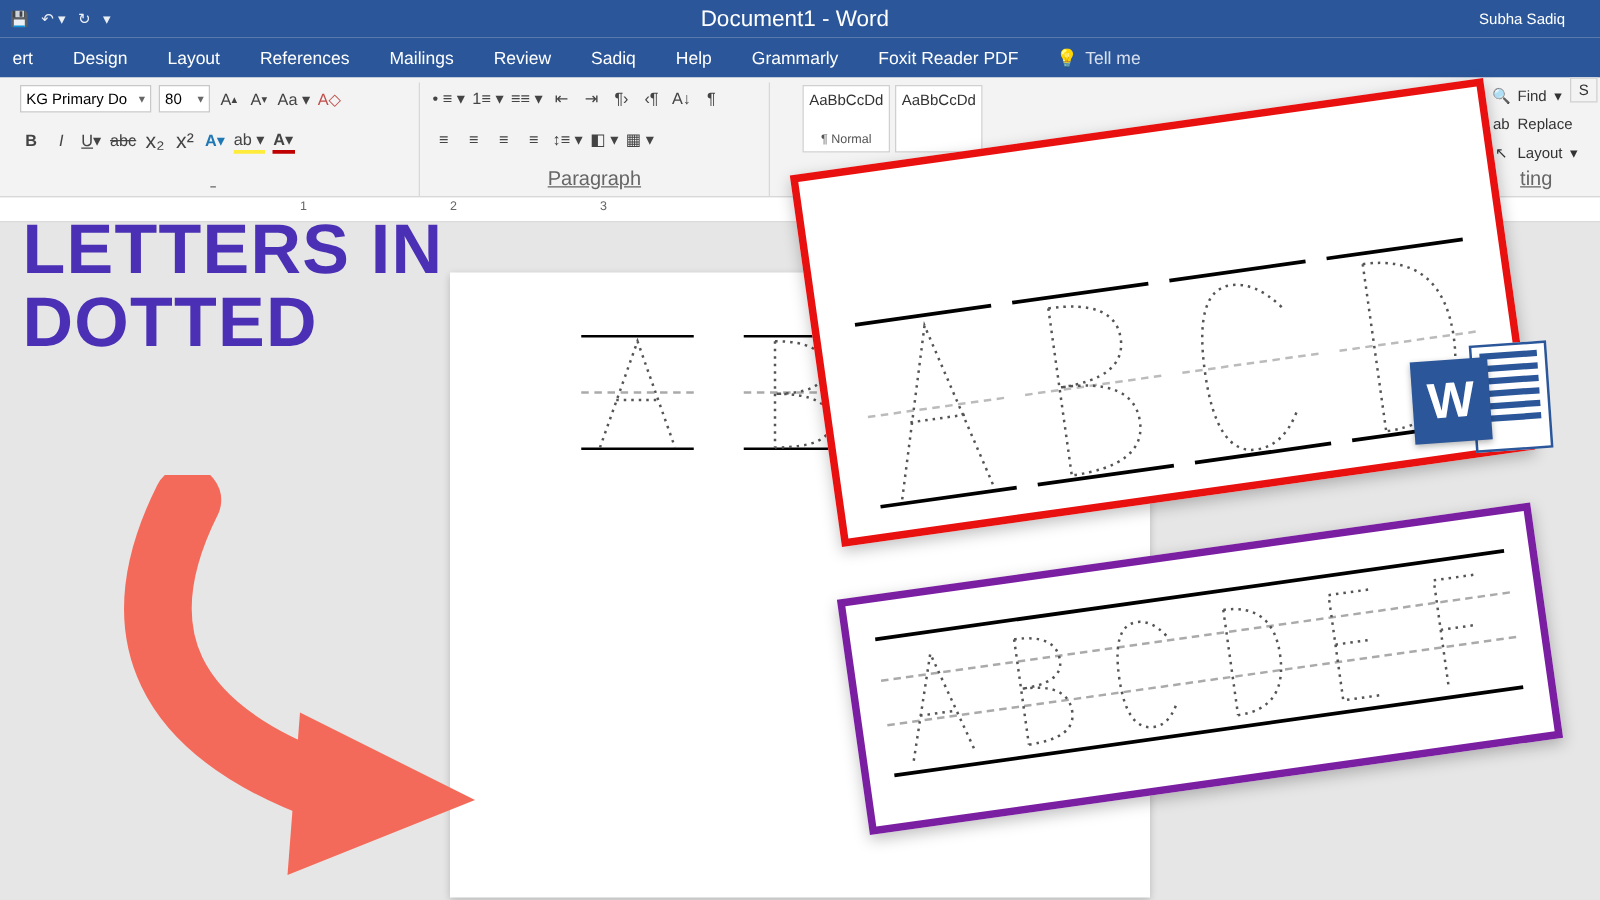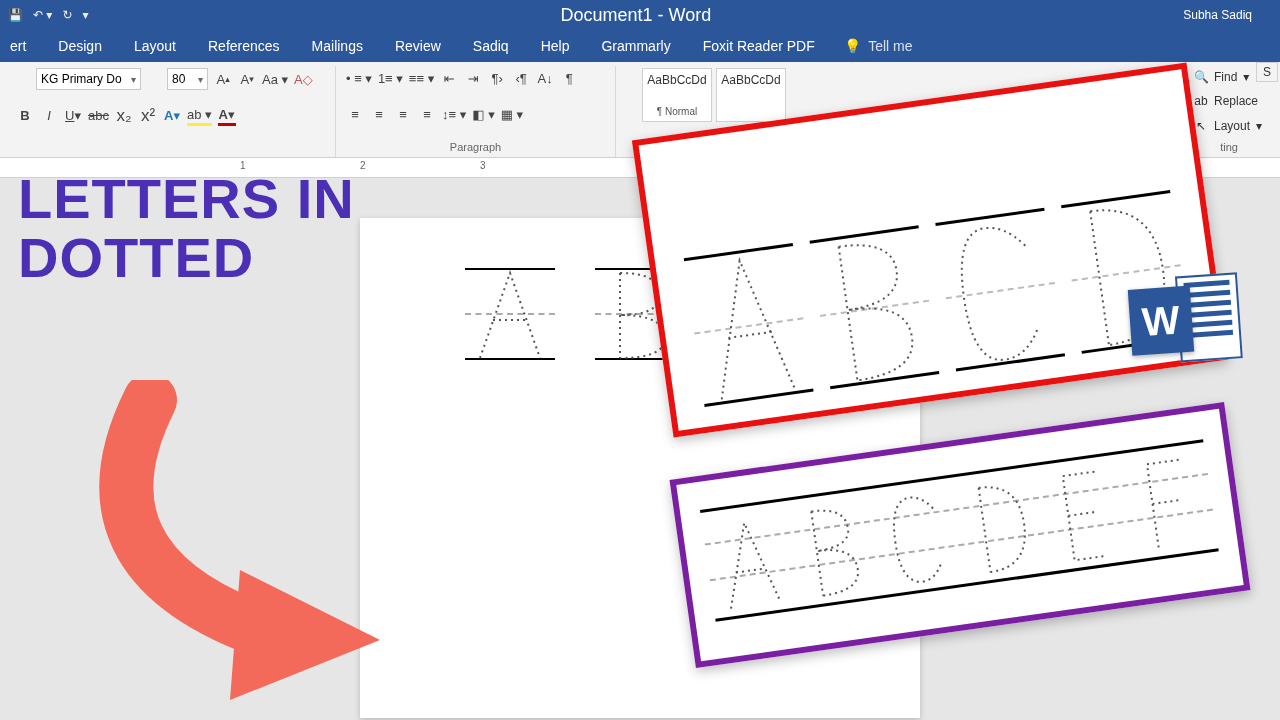--- a/index.html
+++ b/index.html
@@ -13,23 +13,23 @@
   .titlebar .user { padding-right: 20px; }
 
   
   .menubar { background: #2b579a; color: #fff; height: 32px; display: flex; align-items: center; padding: 0 8px; gap: 28px; font-size: 14px; }
   .menubar .tab { cursor: pointer; padding: 4px 2px; }
   .menubar .tell-me { display: flex; align-items: center; gap: 6px; color: #d8e0ef; }
 
   
   .ribbon { background: #f3f3f3; border-bottom: 1px solid #d0d0d0; height: 96px; display: flex; align-items: stretch; padding: 4px 6px 0; }
   .group { border-right: 1px solid #d8d8d8; padding: 2px 10px 2px 10px; display: flex; flex-direction: column; justify-content: space-between; }
-  .group-label { text-align: center; font-size: 11px; color: #666; padding-bottom: 2px; }
+  .group-label { text-align: center; font-size: 16px; color: #666; padding-bottom: 2px; text-decoration: underline; }
   .row { display: flex; align-items: center; gap: 6px; }
-  .fontbox { display: flex; align-items: center; border: 1px solid #c8c8c8; background: #fff; font-size: 12px; height: 22px; margin-left: 20px; }
+  .fontbox { display: flex; align-items: center; border: 1px solid #c8c8c8; background: #fff; font-size: 12px; height: 22px; }
   .fontbox input { border: none; outline: none; padding: 0 4px; font-size: 12px; background: transparent; }
   .drop { padding: 0 4px; color: #666; font-size: 10px; cursor: pointer; }
   .rbtn { min-width: 18px; height: 20px; display: inline-flex; align-items: center; justify-content: center; font-size: 13px; color: #444; cursor: pointer; }
   .rbtn.small { font-size: 17px; }
   .rbtn sup { font-size: 9px; }
 
   
   .styles { display: flex; gap: 4px; padding-left: 16px; }
   .style-item { border: 1px solid #d0d0d0; background: #fff; width: 70px; height: 54px; font-size: 11px; display: flex; flex-direction: column; align-items: center; justify-content: space-between; padding: 4px 2px; cursor: pointer; }
   .style-sample { font-size: 12px; color: #333; }

